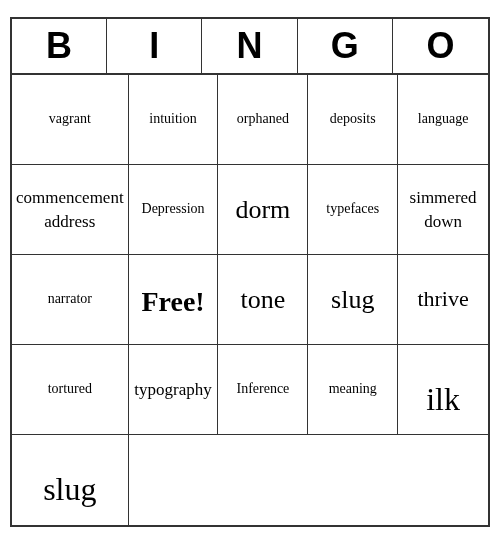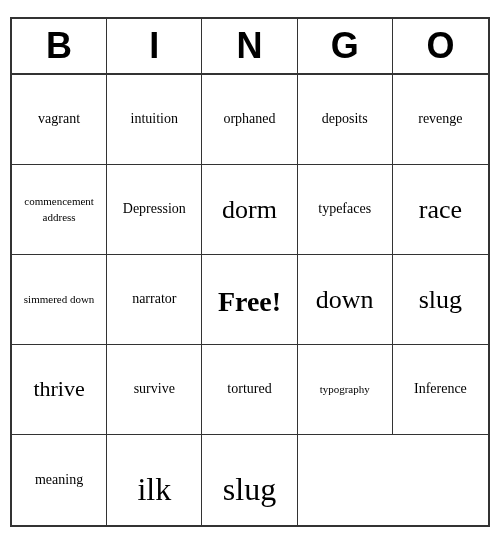--- a/index.html
+++ b/index.html
@@ -59,21 +59,21 @@
     .cell-text.large {
       font-size: 26px;
       font-weight: normal;
     }
     .cell-text.xlarge {
       font-size: 32px;
       font-weight: normal;
       margin-top: 20px;
     }
     .cell-text.small {
-      font-size: 11px;
+      font-size: 17px;
       line-height: 1.4;
     }
     .cell-text.free {
       font-size: 28px;
       font-weight: bold;
       margin-top: 6px;
     }
     .cell-text.thrive {
       font-size: 22px;
     }
@@ -96,57 +96,51 @@
       <div class="bingo-cell">
         <span class="cell-text">intuition</span>
       </div>
       <div class="bingo-cell">
         <span class="cell-text">orphaned</span>
       </div>
       <div class="bingo-cell">
         <span class="cell-text">deposits</span>
       </div>
       <div class="bingo-cell">
-        <span class="cell-text">revenge</span>
+        <span class="cell-text">language</span>
       </div>
       <div class="bingo-cell">
         <span class="cell-text small">commencement address</span>
       </div>
       <div class="bingo-cell">
         <span class="cell-text">Depression</span>
       </div>
       <div class="bingo-cell">
         <span class="cell-text large">dorm</span>
       </div>
       <div class="bingo-cell">
         <span class="cell-text">typefaces</span>
       </div>
       <div class="bingo-cell">
-        <span class="cell-text large">race</span>
-      </div>
-      <div class="bingo-cell">
         <span class="cell-text small">simmered down</span>
       </div>
       <div class="bingo-cell">
         <span class="cell-text">narrator</span>
       </div>
       <div class="bingo-cell">
         <span class="cell-text free">Free!</span>
       </div>
       <div class="bingo-cell">
-        <span class="cell-text large">down</span>
+        <span class="cell-text large">tone</span>
       </div>
       <div class="bingo-cell">
         <span class="cell-text large">slug</span>
       </div>
       <div class="bingo-cell">
         <span class="cell-text thrive">thrive</span>
-      </div>
-      <div class="bingo-cell">
-        <span class="cell-text">survive</span>
       </div>
       <div class="bingo-cell">
         <span class="cell-text">tortured</span>
       </div>
       <div class="bingo-cell">
         <span class="cell-text small">typography</span>
       </div>
       <div class="bingo-cell">
         <span class="cell-text">Inference</span>
       </div>

